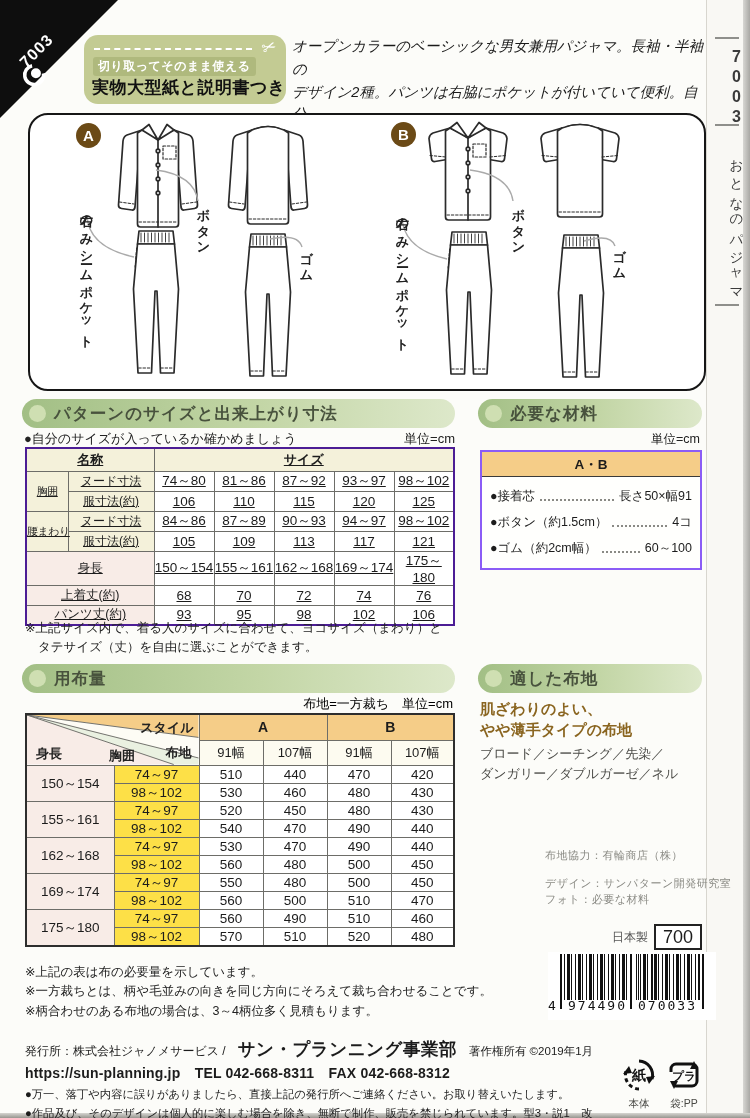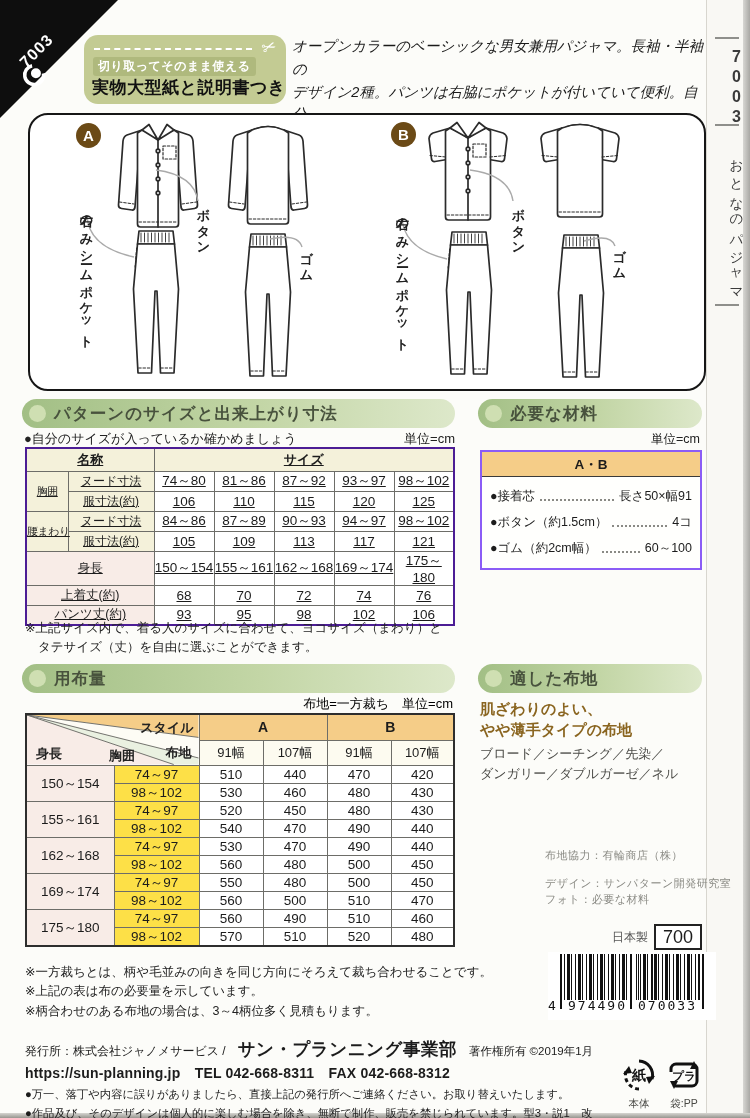--- a/index.html
+++ b/index.html
@@ -503,22 +503,22 @@
           <td class="fc">98～102</td>
           <td class="fv">570</td>
           <td class="fv">510</td>
           <td class="fv">520</td>
           <td class="fv">480</td>
         </tr>
       </tbody>
   </table>
 
   <div class="fab-notes">
+    <div>※上記の表は布の必要量を示しています。</div>
     <div>※一方裁ちとは、柄や毛並みの向きを同じ方向にそろえて裁ち合わせることです。</div>
-    <div>※上記の表は布の必要量を示しています。</div>
     <div>※柄合わせのある布地の場合は、3～4柄位多く見積もります。</div>
   </div>
 
   <div class="sec-hd" style="left:478px;top:664px;width:224px">
     <span class="sec-bullet"></span>
     <span class="sec-title">適した布地</span>
   </div>
   <div class="suit-head">
     <div>肌ざわりのよい、</div>
     <div>やや薄手タイプの布地</div>

